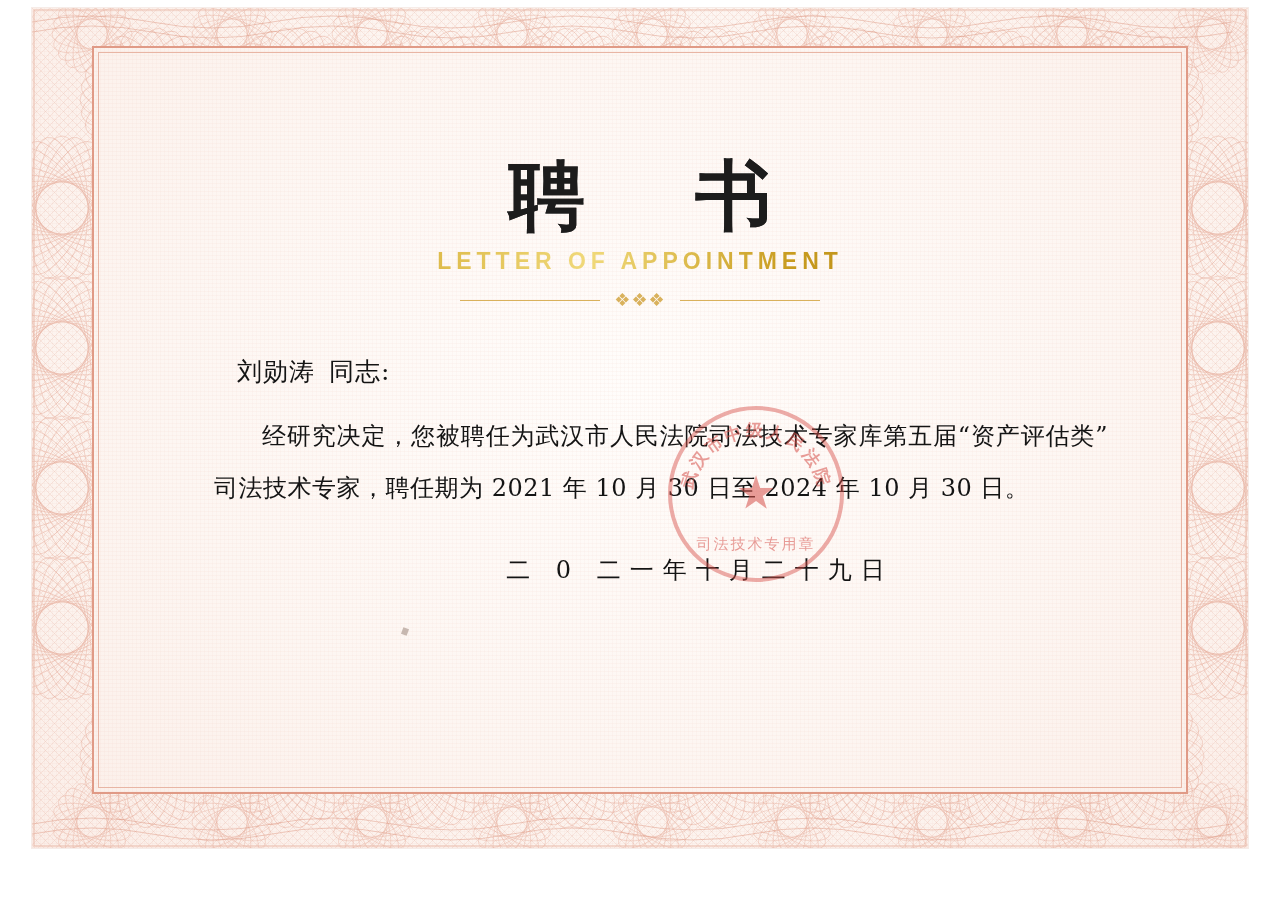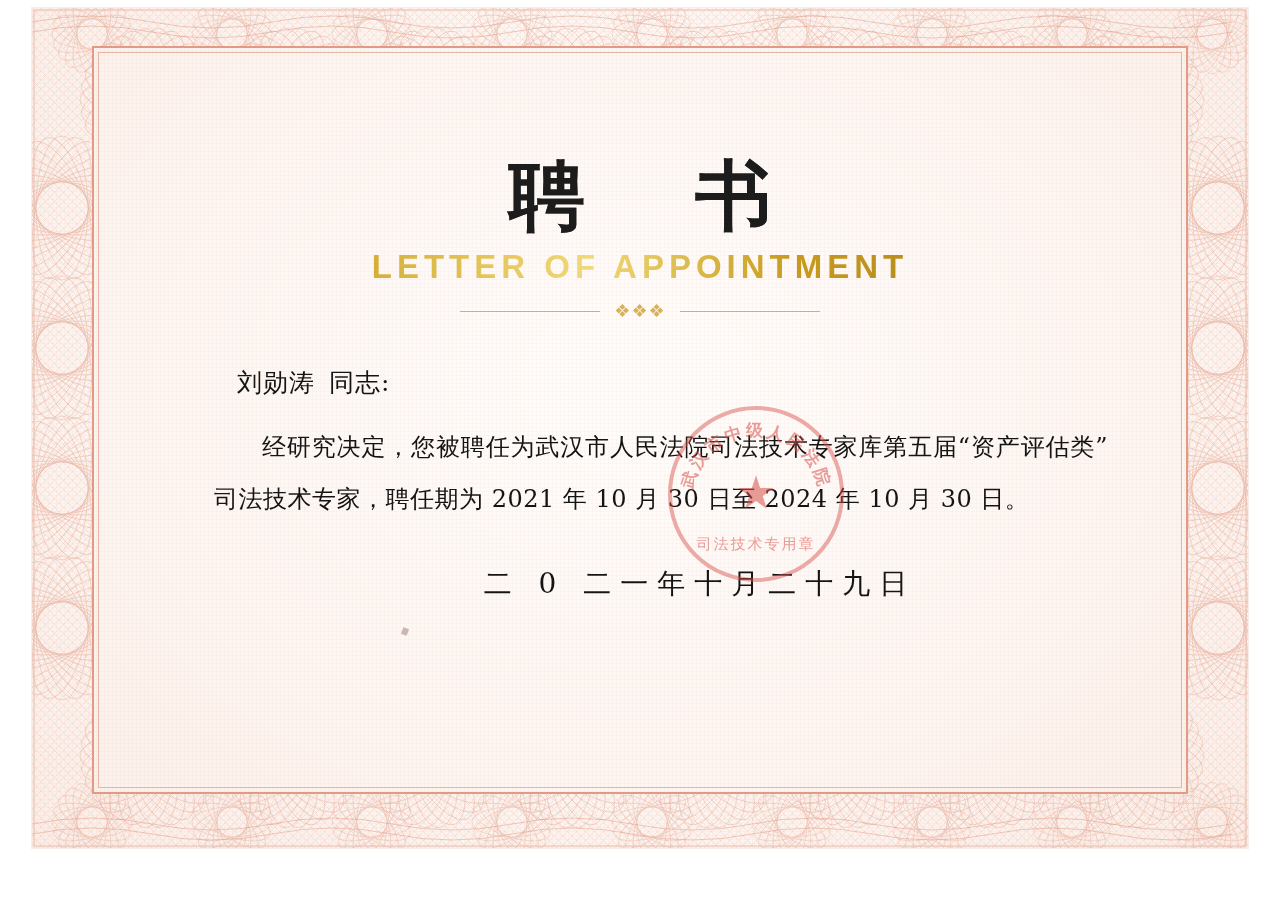--- a/index.html
+++ b/index.html
@@ -97,21 +97,21 @@
     color: #1c1c1c;
     line-height: 1.05;
     background: linear-gradient(180deg, #2b2b2b 0%, #111111 50%, #3a3a3a 100%);
     -webkit-background-clip: text;
     background-clip: text;
   }
 
   .title-en {
     margin-top: 12px;
     font-family: "Liberation Sans", "DejaVu Sans", sans-serif;
-    font-size: 33px;
+    font-size: 23px;
     font-weight: 700;
     letter-spacing: 5px;
     color: #c9a227;
     background: linear-gradient(90deg, #8a6a12 0%, #d8b23c 25%, #f0d97a 45%, #c89b1e 65%, #9a7616 100%);
     -webkit-background-clip: text;
     background-clip: text;
     -webkit-text-fill-color: transparent;
   }
 
   .divider {
@@ -160,21 +160,21 @@
     text-align: justify;
     text-indent: 48px;
     letter-spacing: 0.5px;
   }
 
   .date-line {
     margin-top: 40px;
     text-align: center;
     padding-left: 120px;
     font-family: "DejaVu Serif", "Liberation Serif", serif;
-    font-size: 28px;
+    font-size: 24px;
     letter-spacing: 9px;
     color: #141414;
   }
 
   
   .seal {
     position: absolute;
     left: 636px;
     top: 398px;
     width: 176px;

